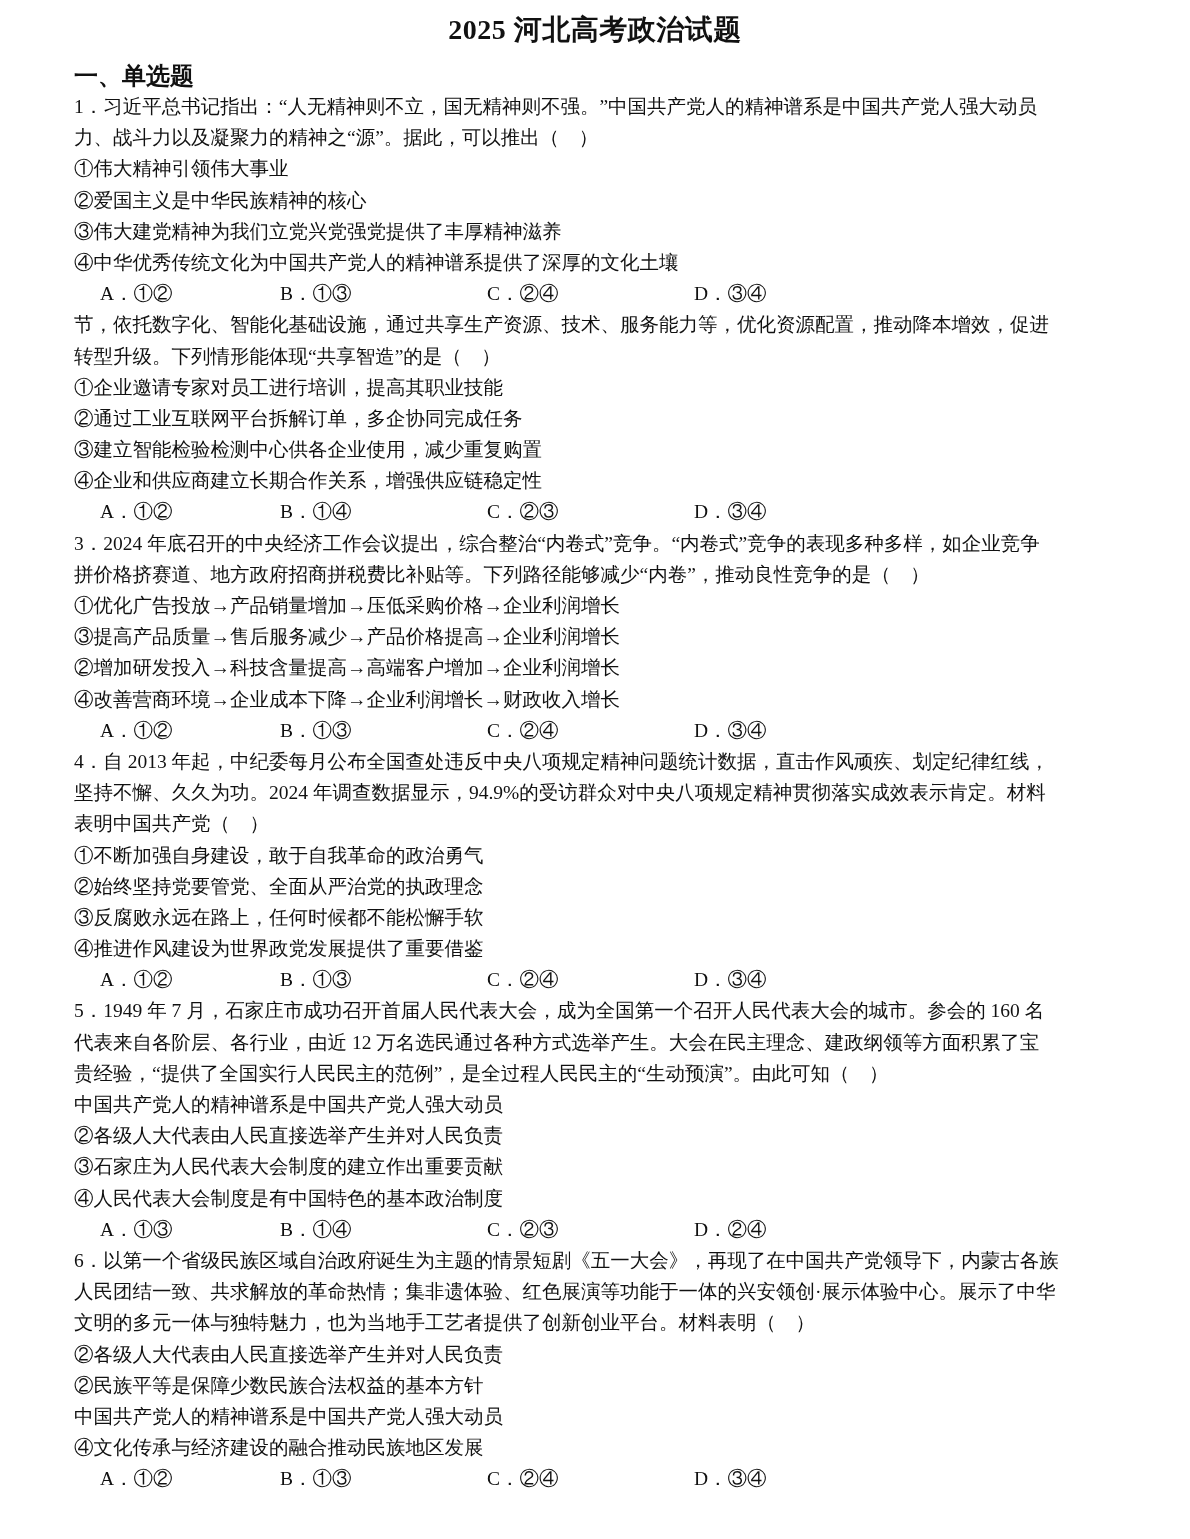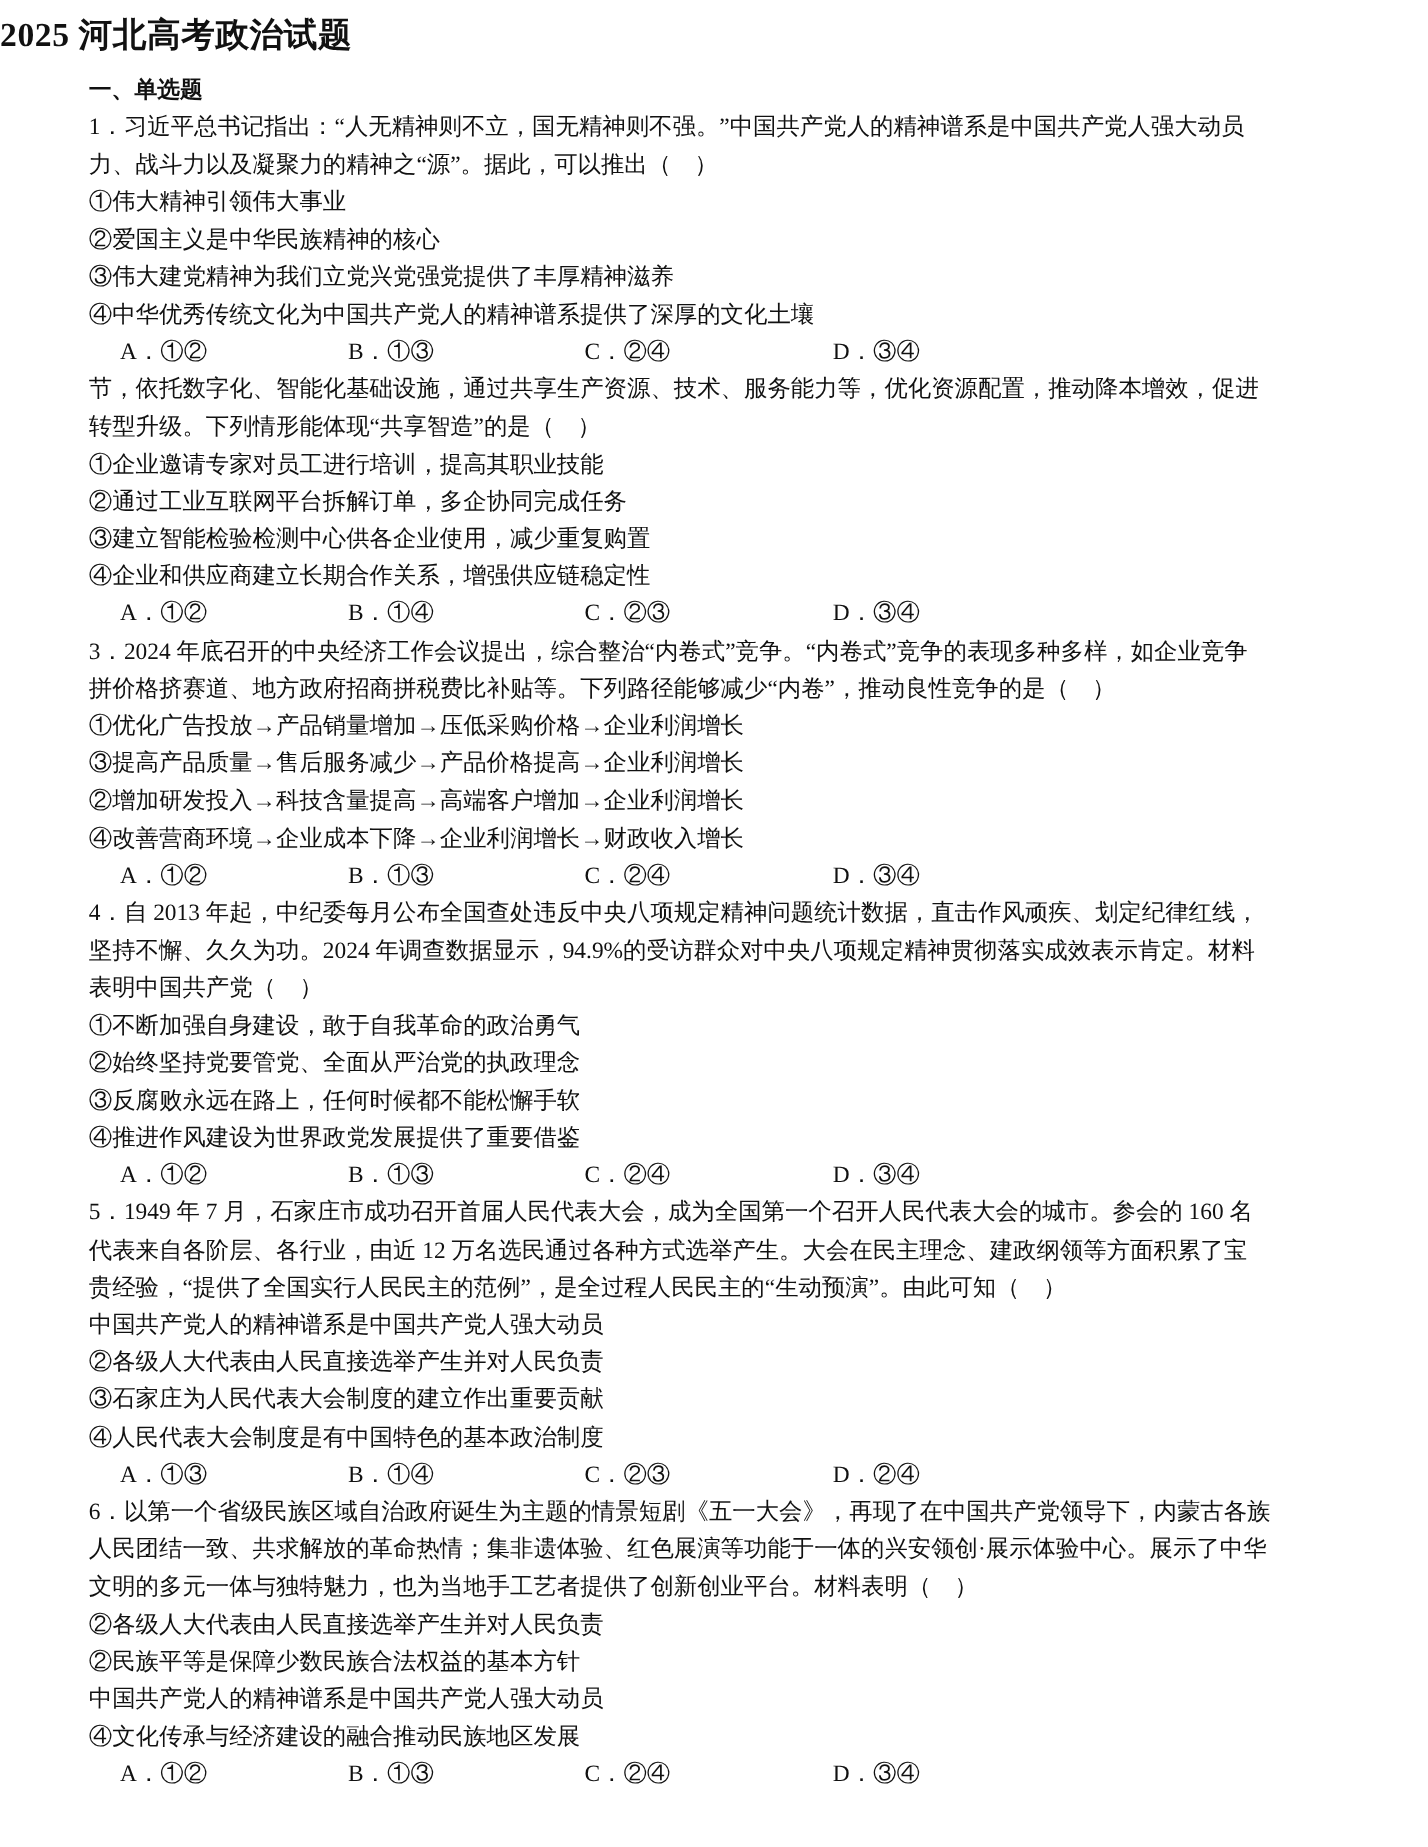--- a/index.html
+++ b/index.html
@@ -2,36 +2,36 @@
 <html><head>
 <meta charset="utf-8">
 <style>
   html, body { margin: 0; padding: 0; background: #ffffff; }
   body {
     width: 1190px; height: 1539px; overflow: hidden; position: relative;
     font-family: "Liberation Serif", "DejaVu Serif", serif;
     color: #111111;
   }
   .title {
-    position: absolute; top: 10px; left: 0; width: 1190px; text-align: left;
+    position: absolute; top: 10px; left: 0; width: 1190px; text-align: center;
     font-size: 28px; font-weight: bold; line-height: 40px; letter-spacing: 0.5px;
   }
   .section {
     position: absolute; left: 74px; top: 62px;
-    font-size: 19px; font-weight: bold; line-height: 28px;
+    font-size: 24px; font-weight: bold; line-height: 28px;
   }
   .content {
     position: absolute; left: 74px; top: 91px; width: 1050px;
     font-size: 19.5px; line-height: 31.2px;
   }
   .line { white-space: nowrap; height: 31.2px; }
   .answers { position: relative; height: 31.2px; white-space: nowrap; }
   .ans { position: absolute; top: 0; }
   .ans.a { left: 26px; text-align: right; }
-  .ans.b { left: 216px; }
+  .ans.b { left: 206px; }
   .ans.c { left: 413px; }
   .ans.d { left: 620px; }
 </style>
 </head>
 <body>
 
 <div class="title">2025 河北高考政治试题</div>
 <div class="section">一、单选题</div>
 
 <div class="content">

